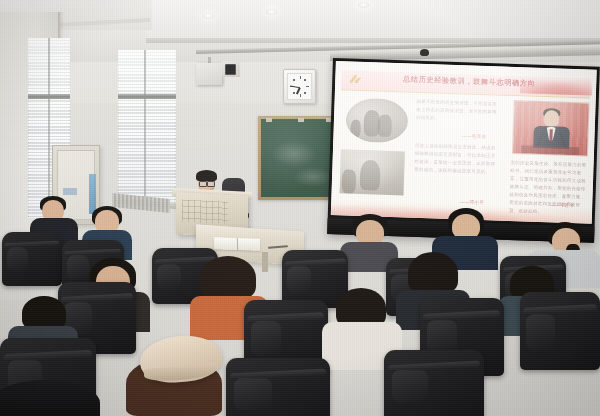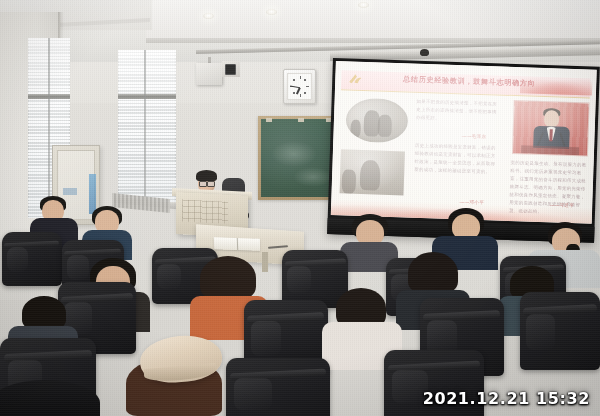--- a/index.html
+++ b/index.html
@@ -773,15 +773,14 @@
     <div class="p-hair" style="left:126px;top:358px;width:96px;height:58px;background:#4a2e20;border-radius:44% 44% 12% 12%;"></div>
     <div class="beret"></div>
     <div class="beret-brim"></div>
   </div>
 
   <div class="silhouette" style="left:-10px;top:380px;width:110px;height:46px;"></div>
 
   <div class="grade"></div>
   <div class="grain"></div>
 
-  <div class="timestamp">2021.12.21 15:32</div>
 
 </div>
 
 </body></html>

